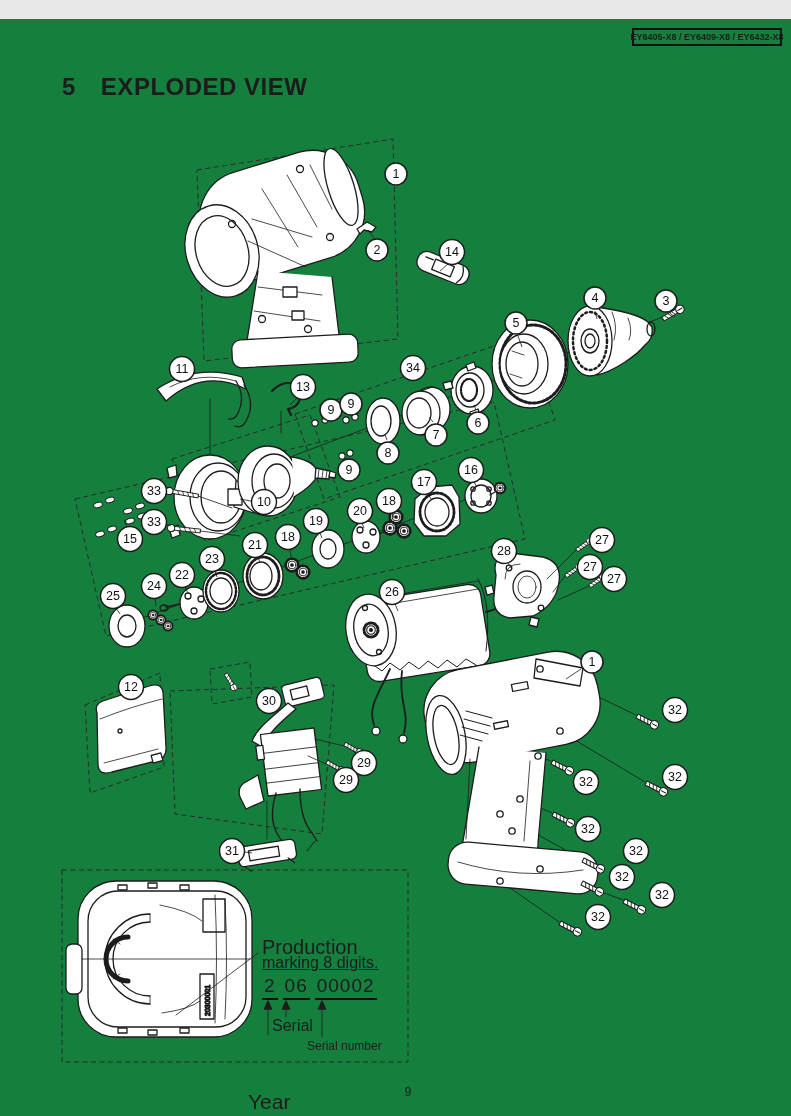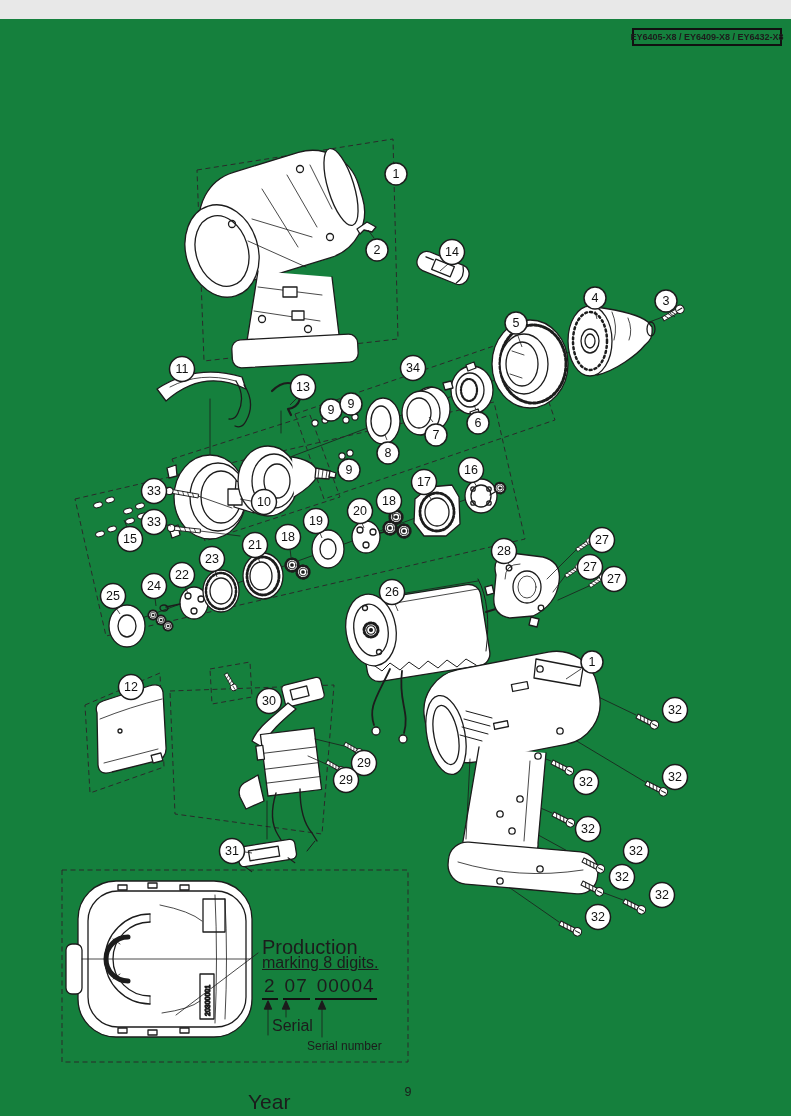--- a/index.html
+++ b/index.html
@@ -33,20 +33,23 @@
 </style>
 </head>
 <body>
 
 <div class="page">
 
   <div class="models-box">
     <span>EY6405-X8 / EY6409-X8 / EY6432-X8</span>
   </div>
 
+  <div class="title">
+    <span class="num">5</span><span>EXPLODED VIEW</span>
+  </div>
 
   <svg class="diagram-svg" width="791" height="1116" viewBox="0 0 791 1116">
     <defs>
       <g id="screw">
         <rect x="0" y="-2.2" width="16" height="4.4" fill="#fff" stroke="#1c1c1c" stroke-width="1"></rect>
         <path d="M3,-2.2 L5.2,2.2 M7,-2.2 L9.2,2.2 M11,-2.2 L13.2,2.2" stroke="#1c1c1c" stroke-width="0.8" fill="none"></path>
         <circle cx="19.5" cy="0" r="4.2" fill="#fff" stroke="#1c1c1c" stroke-width="1.1"></circle>
         <path d="M17,0 L22,0" stroke="#1c1c1c" stroke-width="0.9"></path>
       </g>
       <g id="screwL">
@@ -562,20 +565,20 @@
         <g>
           <circle cx="598" cy="898" r="12.5" class="cocirc"></circle>
           <text x="598" y="902.3" class="cotext">32</text>
         </g>
       </g>
   </svg>
 
   <div class="prod-l1">Production</div>
   <div class="prod-l2">marking 8 digits.</div>
   <div class="prod-code">
-    <span class="grp">2</span><span class="grp">07</span><span class="grp">00004</span>
+    <span class="grp">2</span><span class="grp">06</span><span class="grp">00002</span>
   </div>
   <div class="lbl-month">Serial</div>
   <div class="lbl-year">Year</div>
   <div class="lbl-serial">Serial number</div>
 
   <div class="page-num">9</div>
 </div>
 
 </body></html>

